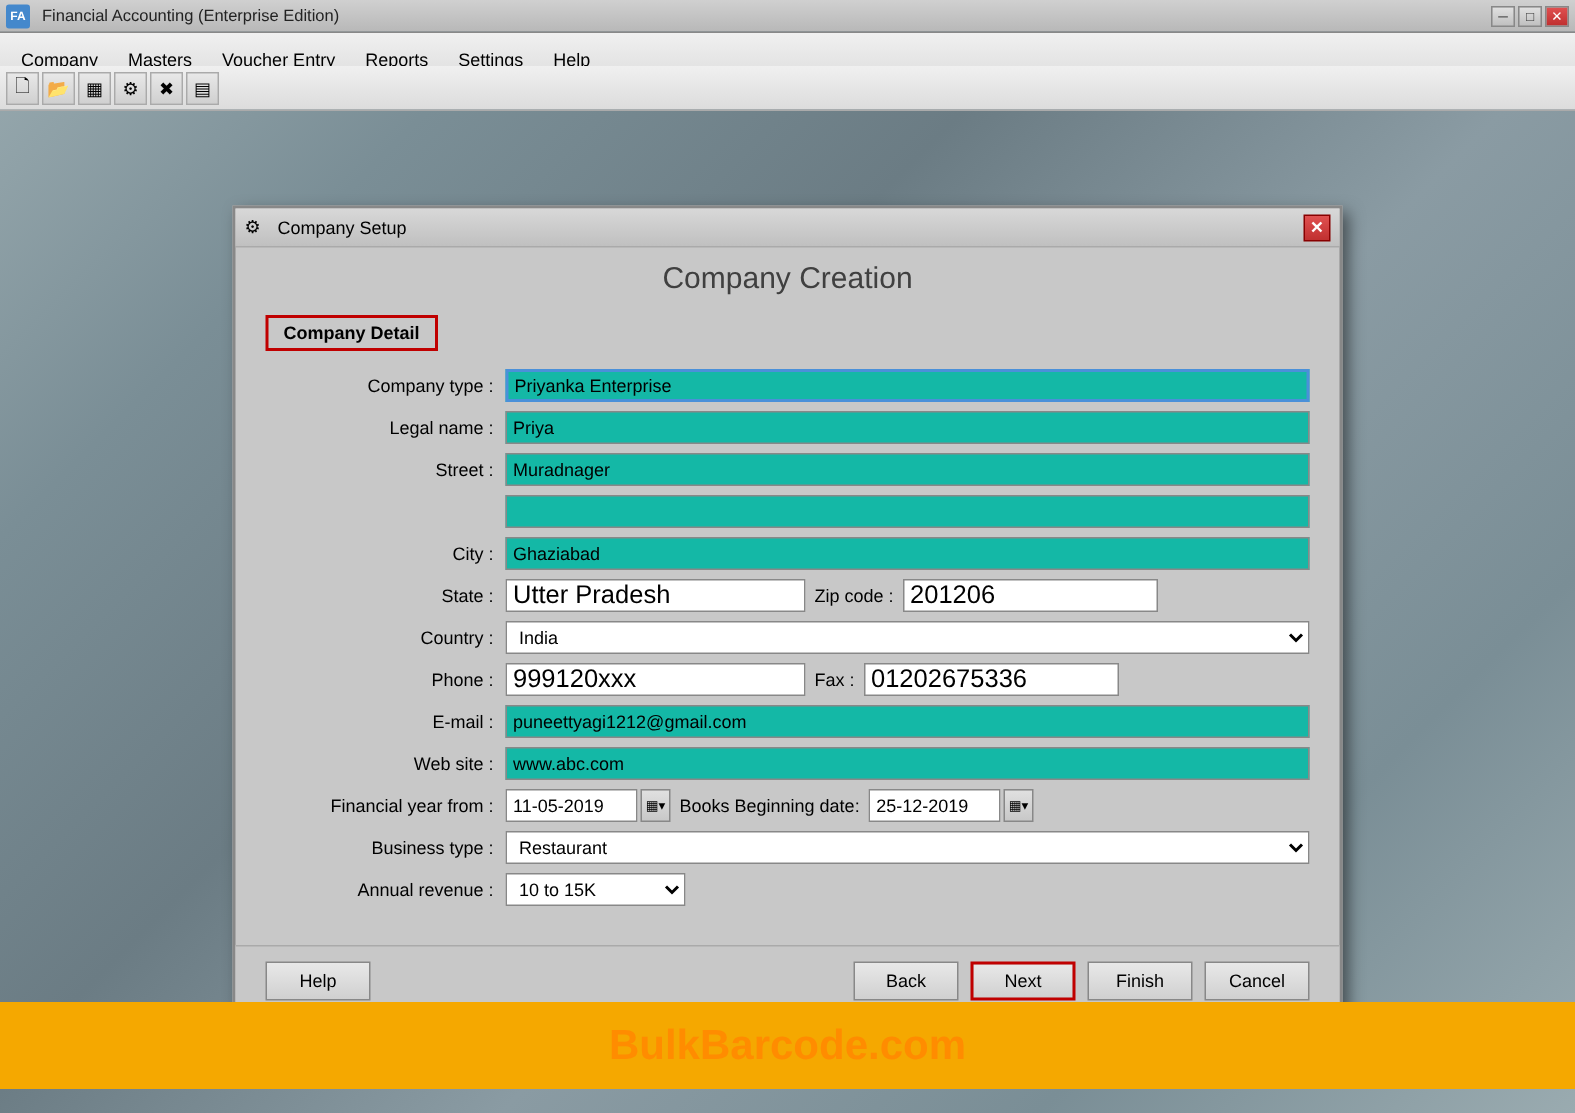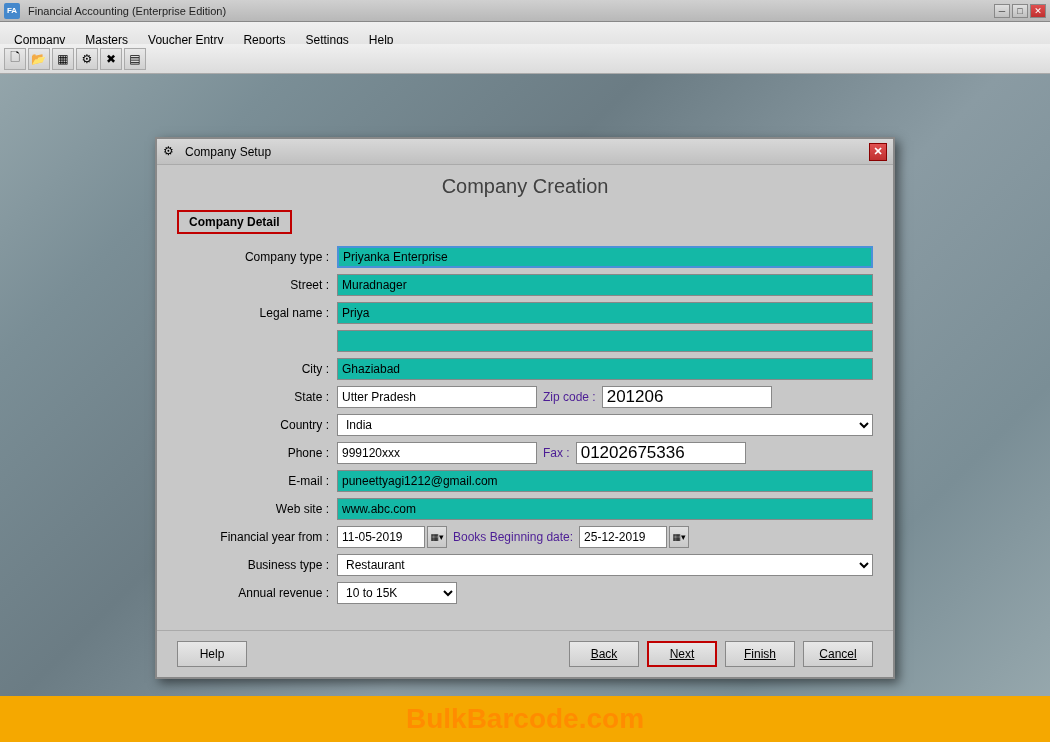--- a/index.html
+++ b/index.html
@@ -196,21 +196,21 @@
     }
     .form-input.active-input {
       border: 2px solid #4a90d9;
     }
     .form-input-half {
       width: 200px;
       height: 22px;
       border: 1px solid #888;
       background: white;
       padding: 2px 4px;
-      font-size: 12px;
+      font-size: 17px;
       outline: none;
       flex-shrink: 0;
     }
     .form-input-small {
       width: 170px;
       height: 22px;
       border: 1px solid #888;
       background: white;
       padding: 2px 4px;
       font-size: 17px;
@@ -227,21 +227,21 @@
       height: 22px;
       border: 1px solid #888;
       background: white;
       padding: 2px 4px;
       font-size: 12px;
       outline: none;
     }
 
     .inline-label {
       font-size: 12px;
-      color: #4c1d95;
+      color: #000000;
       padding: 0 6px;
       flex-shrink: 0;
       text-align: right;
     }
 
     
     .date-field {
       display: flex;
       align-items: center;
       gap: 2px;
@@ -300,22 +300,22 @@
       padding: 0 12px;
       color: #000;
     }
     .btn-active {
       border: 2px solid #c00000;
     }
 
     
     .watermark {
       position: absolute;
-      bottom: 0; left: 0; right: 0;
-      height: 46px;
+      bottom: 16px; left: 0; right: 0;
+      height: 58px;
       background: linear-gradient(to right, #f5a800, #f5a800);
       display: flex;
       align-items: center;
       justify-content: center;
       z-index: 20;
     }
     .watermark-text {
       font-size: 28px;
       font-weight: bold;
       color: #1a1aff;
@@ -388,27 +388,27 @@
       <div class="tab-bar">
         <span class="tab-btn">Company Detail</span>
       </div>
 
       <div class="form-row">
         <span class="form-label">Company type :</span>
         <input class="form-input active-input" type="text" value="Priyanka Enterprise" style="">
       </div>
 
       <div class="form-row">
+        <span class="form-label">Legal name :</span>
+        <input class="form-input" type="text" value="Priya" style="">
+      </div>
+
+      <div class="form-row">
         <span class="form-label">Street :</span>
         <input class="form-input" type="text" value="Muradnager" style="">
-      </div>
-
-      <div class="form-row">
-        <span class="form-label">Legal name :</span>
-        <input class="form-input" type="text" value="Priya" style="">
       </div>
 
       <div class="form-row">
         <span class="form-label"></span>
         <input class="form-input" type="text" value="" style="">
       </div>
 
       <div class="form-row">
         <span class="form-label">City :</span>
         <input class="form-input" type="text" value="Ghaziabad" style="">
@@ -483,21 +483,21 @@
           </select>
         </div>
       </div>
 
     </div>
 
     <div class="dialog-footer">
       <div style="display:flex; align-items:center;">
         <button class="btn">Help</button>
       </div>
-      <div style="display:flex; gap:8px; align-items:center;text-decoration:underline;">
+      <div style="display:flex; gap:8px; align-items:center;">
         <button class="btn">Back</button>
         <button class="btn btn-active">Next</button>
         <button class="btn">Finish</button>
         <button class="btn">Cancel</button>
       </div>
     </div>
 
   </div>
 </div>
 

